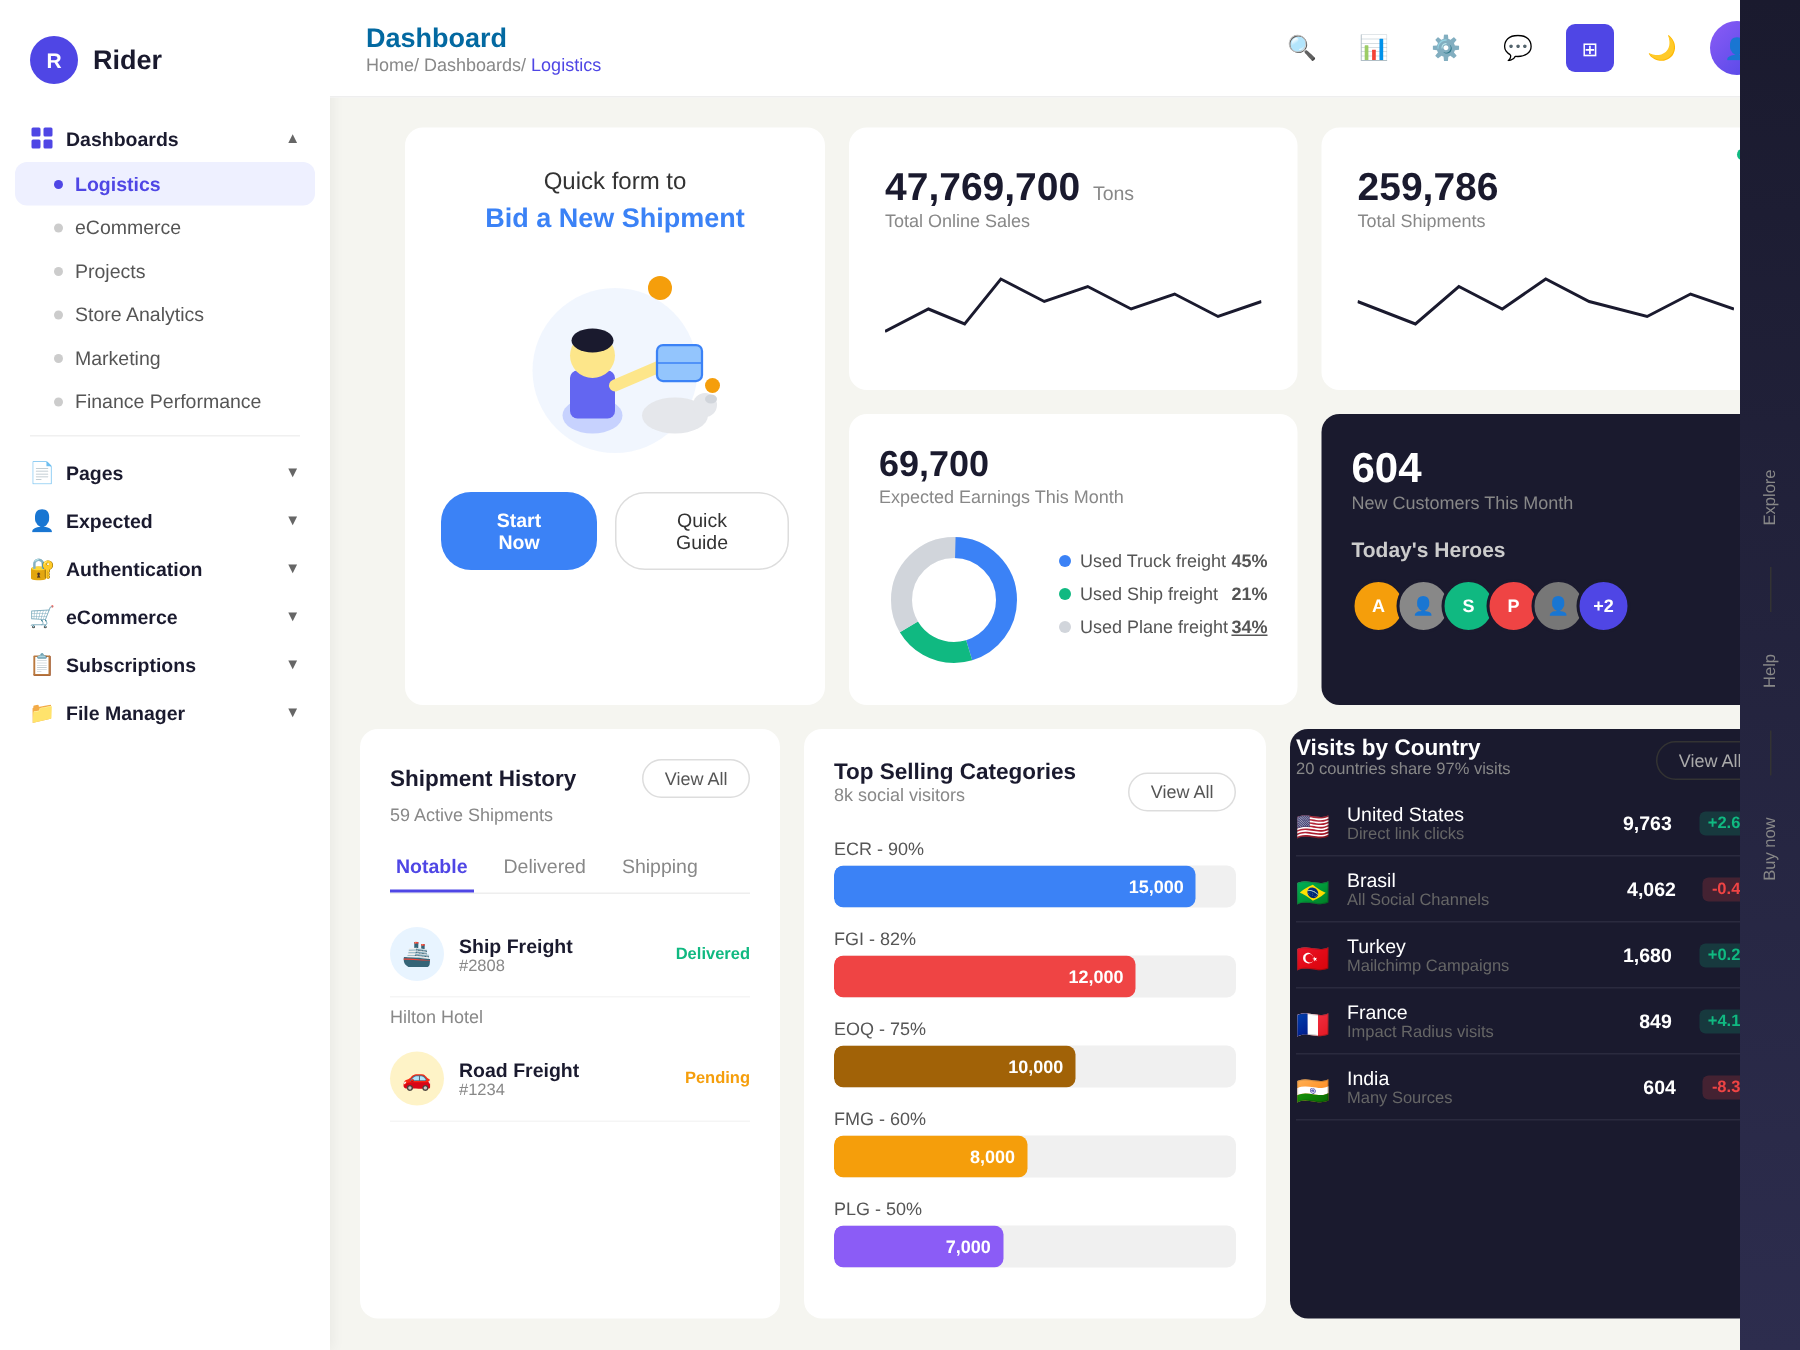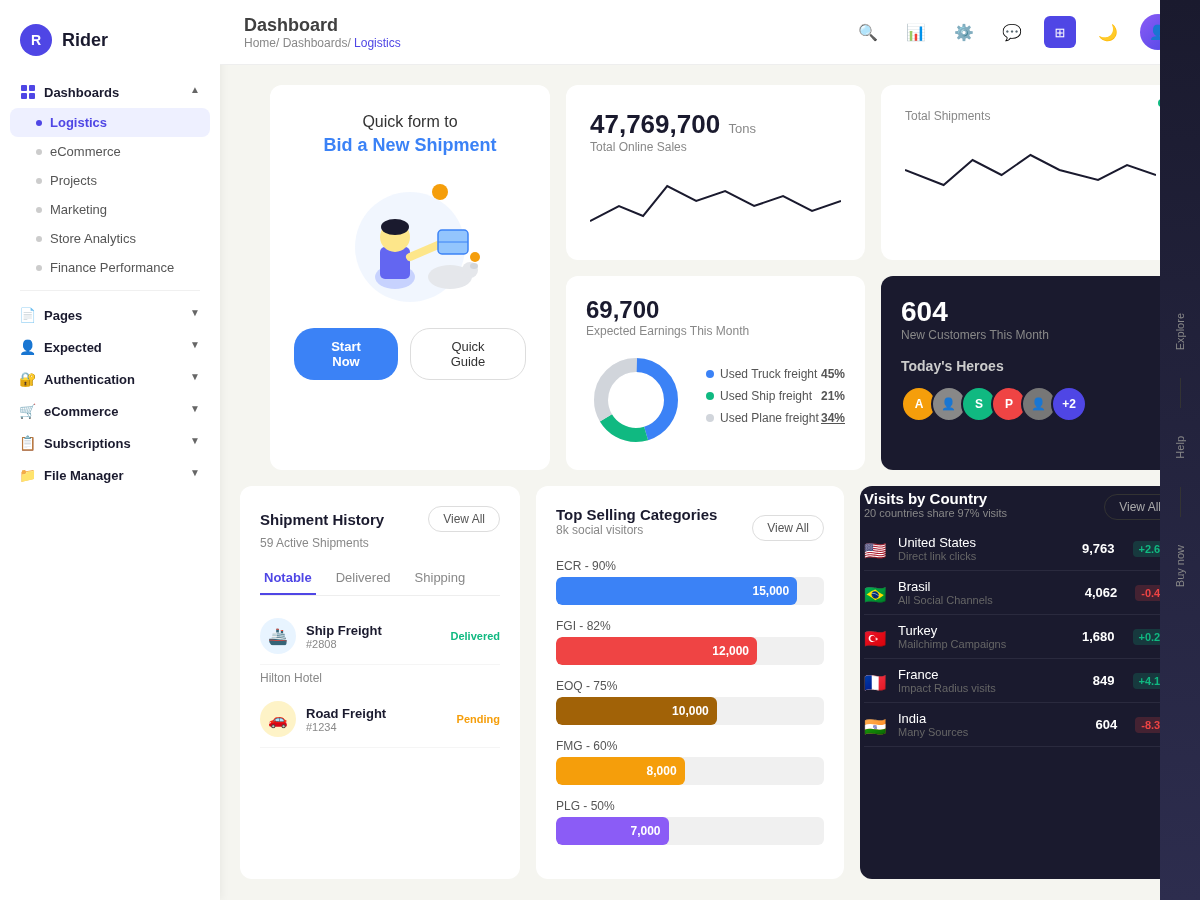--- a/index.html
+++ b/index.html
@@ -4,35 +4,35 @@
   <style>
     * { box-sizing: border-box; margin: 0; padding: 0; }
     body { font-family: -apple-system, BlinkMacSystemFont, 'Segoe UI', sans-serif; background: #f5f5f0; display: flex; height: 900px; overflow: hidden; }
 
     
     .sidebar { width: 220px; background: #fff; height: 100%; display: flex; flex-direction: column; padding: 16px 0; box-shadow: 2px 0 8px rgba(0,0,0,0.05); flex-shrink: 0; }
     .sidebar-logo { display: flex; align-items: center; gap: 10px; padding: 8px 20px 20px; }
     .logo-circle { width: 32px; height: 32px; border-radius: 50%; background: #4f46e5; display: flex; align-items: center; justify-content: center; color: #fff; font-weight: 700; font-size: 14px; }
     .logo-text { font-size: 18px; font-weight: 700; color: #1a1a2e; }
     .nav-section { flex: 1; overflow-y: auto; }
-    .nav-group-header { display: flex; align-items: flex-start; justify-content: space-between; padding: 8px 20px; cursor: pointer; }
+    .nav-group-header { display: flex; align-items: center; justify-content: space-between; padding: 8px 20px; cursor: pointer; }
     .nav-group-header-left { display: flex; align-items: center; gap: 8px; }
     .nav-icon { width: 16px; height: 16px; display: flex; align-items: center; justify-content: center; font-size: 14px; }
     .nav-group-label { font-size: 13px; font-weight: 600; color: #1a1a2e; }
     .nav-chevron { font-size: 10px; color: #666; }
     .nav-item { display: flex; align-items: center; gap: 8px; padding: 7px 20px 7px 36px; cursor: pointer; font-size: 13px; color: #555; transition: all 0.2s; }
     .nav-item.active { color: #4f46e5; background: #eef0ff; border-radius: 8px; margin: 0 10px; padding: 7px 10px 7px 26px; font-weight: 600; }
     .nav-dot { width: 6px; height: 6px; border-radius: 50%; background: #ccc; }
     .nav-dot.active { background: #4f46e5; }
     .nav-separator { height: 1px; background: #f0f0f0; margin: 8px 20px; }
 
     
     .main-area { flex: 1; display: flex; flex-direction: column; overflow: hidden; }
     .header { background: #fff; padding: 14px 24px; display: flex; align-items: center; justify-content: space-between; border-bottom: 1px solid #eee; }
-    .header-left .page-title { font-size: 18px; font-weight: 700; color: #404040; }
+    .header-left .page-title { font-size: 18px; font-weight: 700; color: #0369a1; }
     .breadcrumb { font-size: 12px; color: #888; }
     .breadcrumb span { color: #4f46e5; }
     .header-right { display: flex; align-items: center; gap: 16px; }
     .header-icon { width: 32px; height: 32px; display: flex; align-items: center; justify-content: center; cursor: pointer; color: #666; font-size: 16px; border-radius: 50%; }
     .avatar-header { width: 36px; height: 36px; border-radius: 50%; background: #ccc; overflow: hidden; display: flex; align-items: center; justify-content: center; font-size: 14px; }
     .grid-icon-active { background: #4f46e5; color: #fff; border-radius: 6px; }
 
     
     .content { flex: 1; overflow-y: auto; display: flex; }
     .content-main { flex: 1; padding: 20px; display: flex; flex-direction: column; gap: 16px; }
@@ -152,25 +152,25 @@
     <div class="nav-item">
       <div class="nav-dot"></div>
       <span>eCommerce</span>
     </div>
     <div class="nav-item">
       <div class="nav-dot"></div>
       <span>Projects</span>
     </div>
     <div class="nav-item">
       <div class="nav-dot"></div>
-      <span>Marketing</span>
+      <span>Store Analytics</span>
     </div>
     <div class="nav-item">
       <div class="nav-dot"></div>
-      <span>Store Analytics</span>
+      <span>Marketing</span>
     </div>
     <div class="nav-item">
       <div class="nav-dot"></div>
       <span>Finance Performance</span>
     </div>
 
     <div class="nav-separator"></div>
 
     <div class="nav-group-header">
       <div class="nav-group-header-left">
@@ -288,20 +288,21 @@
           <div class="stat-label">Total Online Sales</div>
           <div class="stat-chart">
             <svg width="100%" height="70" viewBox="0 0 260 70" preserveAspectRatio="none">
               <polyline points="0,55 30,40 55,50 80,20 110,35 140,25 170,40 200,30 230,45 260,35" fill="none" stroke="#1a1a2e" stroke-width="2"></polyline>
             </svg>
           </div>
         </div>
 
         <div class="stat-card">
           <div class="green-dot"></div>
+          <div style="font-size:26px;font-weight:700;color:#1a1a2e;">259,786</div>
           <div class="stat-label">Total Shipments</div>
           <div class="stat-chart">
             <svg width="100%" height="70" viewBox="0 0 260 70" preserveAspectRatio="none">
               <polyline points="0,35 40,50 70,25 100,40 130,20 160,35 200,45 230,30 260,40" fill="none" stroke="#1a1a2e" stroke-width="2"></polyline>
             </svg>
           </div>
         </div>
 
         <div class="donut-card">
           <div style="font-size:24px;font-weight:700;color:#1a1a2e;">69,700</div>

